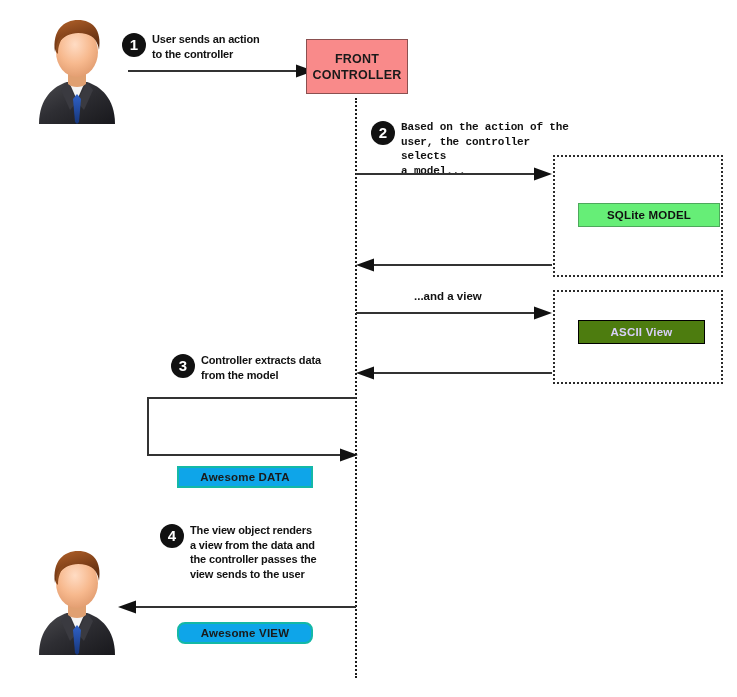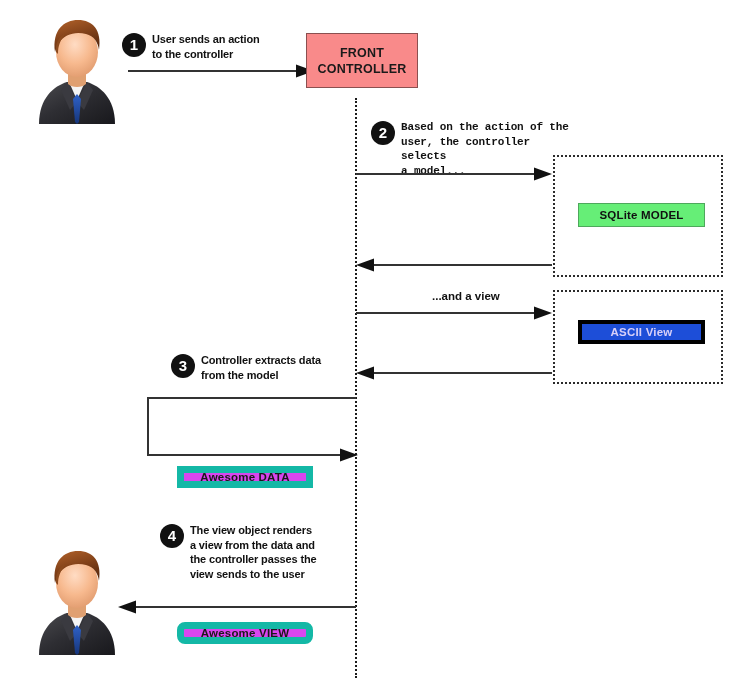--- a/index.html
+++ b/index.html
@@ -65,42 +65,41 @@
     text-align: center;
   }
   .box-front {
     background: #f98a8a;
     color: #1a1a1a;
     font-size: 12.5px;
     line-height: 16px;
     border: 1px solid #8a5050;
   }
   .box-model { background: #66ee77; color: #111111; border: 1px solid #4ea85c; }
-  .box-view  { background: #1d4ed8; color: #d8d0f8; border: 4px solid #000000; }
-  .box-data  { background: #d946ef; color: #1a1a1a; border: 7px solid #14b8a6; }
+  .box-view  { background: #4d7c0f; color: #d8d0f8; border: 1px solid #000000; }
+  .box-data  { background: #0ea5e9; color: #1a1a1a; border: 2px solid #14b8a6; }
 
   
   .dotted-region {
     position: absolute;
     border: 2px dotted #2b2b2b;
     background: transparent;
   }
 
   
   .arrow-svg { position: absolute; overflow: visible; }
   .arrow-line { stroke: #333333; stroke-width: 2; fill: none; }
   .arrow-head { fill: #111111; }
 
   
   .edge-label {
     position: absolute;
     font-size: 11.5px;
     font-weight: bold;
     color: #111111;
-    margin-left: 18px;
   }
 </style>
 </head>
 <body>
 
 <div id="canvas">
 
   <div class="avatar" style="left:34px; top:14px;">
     <svg viewBox="0 0 86 110" xmlns="http://www.w3.org/2000/svg">
       <defs>
@@ -145,39 +144,39 @@
 
   <div class="step-badge" style="left:122px; top:33px;">1</div>
   <div class="step-text" style="left:152px; top:32px; width:160px;">User sends an action
 to the controller</div>
 
   <svg class="arrow-svg" style="left:128px; top:64px; width:186px; height:14px;">
     <line class="arrow-line" x1="0" y1="7" x2="168" y2="7"></line>
     <polygon class="arrow-head" points="168,0.5 186,7 168,13.5"></polygon>
   </svg>
 
-  <div class="node-box box-front" style="left:306px; top:33px; width:112px; height:55px;">
+  <div class="node-box box-front" style="left:306px; top:39px; width:102px; height:55px;">
     <span style="white-space:pre-line;">FRONT
 CONTROLLER</span>
   </div>
 
   <div class="lifeline" style="left:355px; top:98px; height:580px;"></div>
 
   <div class="step-badge" style="left:371px; top:121px;">2</div>
   <div class="step-text" style="left:401px; top:120px; width:180px;font-family:Liberation Mono, monospace;">Based on the action of the
 user, the controller selects
 a model...</div>
 
   <svg class="arrow-svg" style="left:356px; top:167px; width:196px; height:14px;">
     <line class="arrow-line" x1="0" y1="7" x2="178" y2="7"></line>
     <polygon class="arrow-head" points="178,0.5 196,7 178,13.5"></polygon>
   </svg>
 
   <div class="dotted-region" style="left:553px; top:155px; width:170px; height:122px;"></div>
-  <div class="node-box box-model" style="left:578px; top:203px; width:127px; height:24px;">
+  <div class="node-box box-model" style="left:578px; top:203px; width:142px; height:24px;">
     <span>SQLite MODEL</span>
   </div>
 
   <svg class="arrow-svg" style="left:356px; top:258px; width:196px; height:14px;">
     <line class="arrow-line" x1="18" y1="7" x2="196" y2="7"></line>
     <polygon class="arrow-head" points="18,0.5 0,7 18,13.5"></polygon>
   </svg>
 
   <div class="edge-label" style="left:414px; top:290px;">...and a view</div>
   <svg class="arrow-svg" style="left:356px; top:306px; width:196px; height:14px;">

